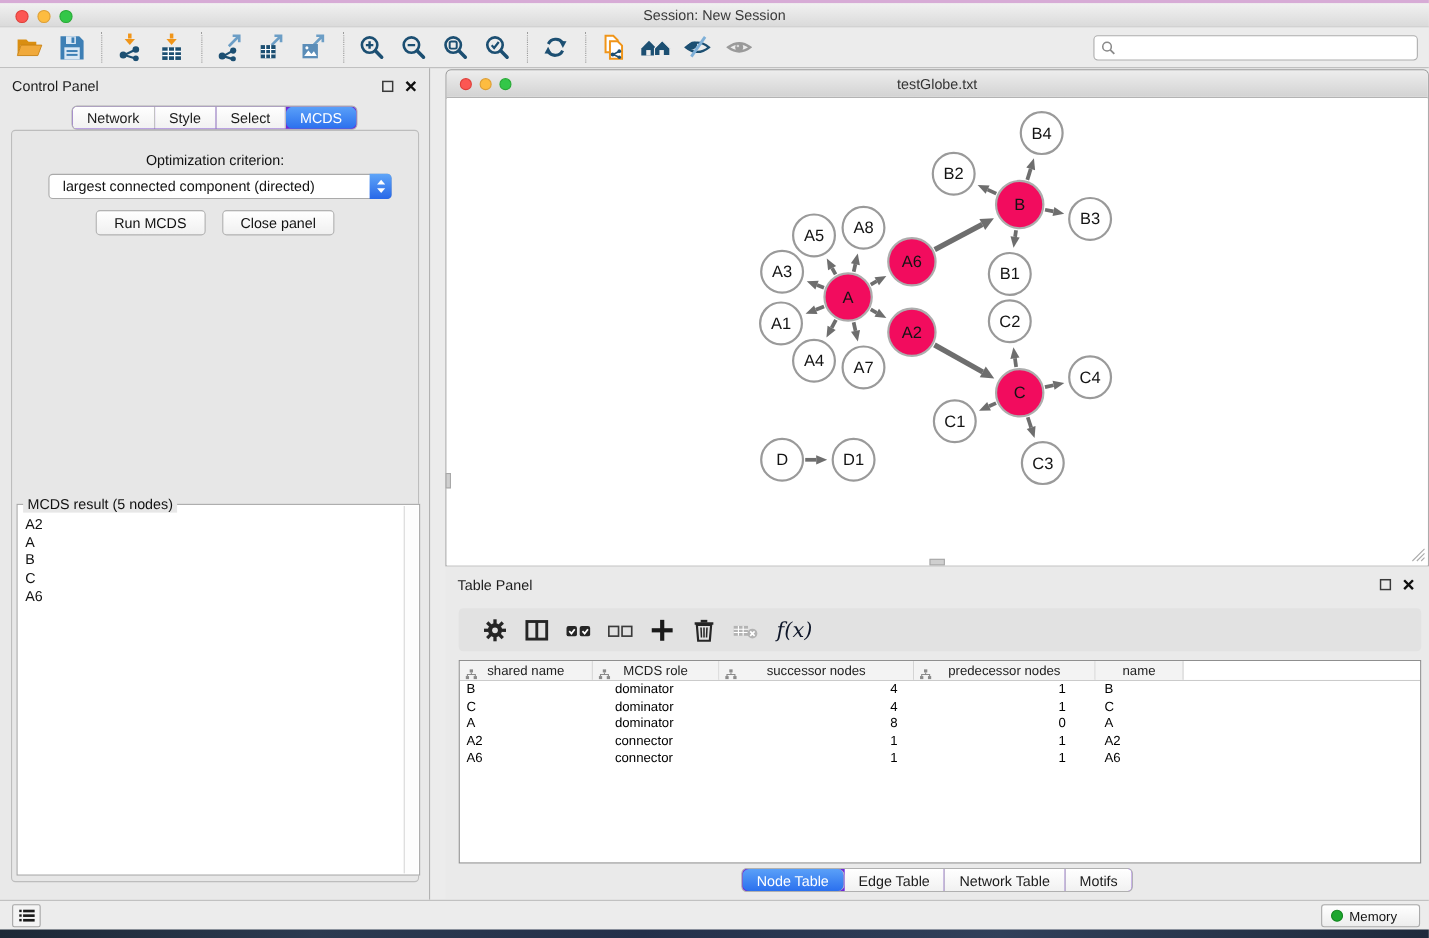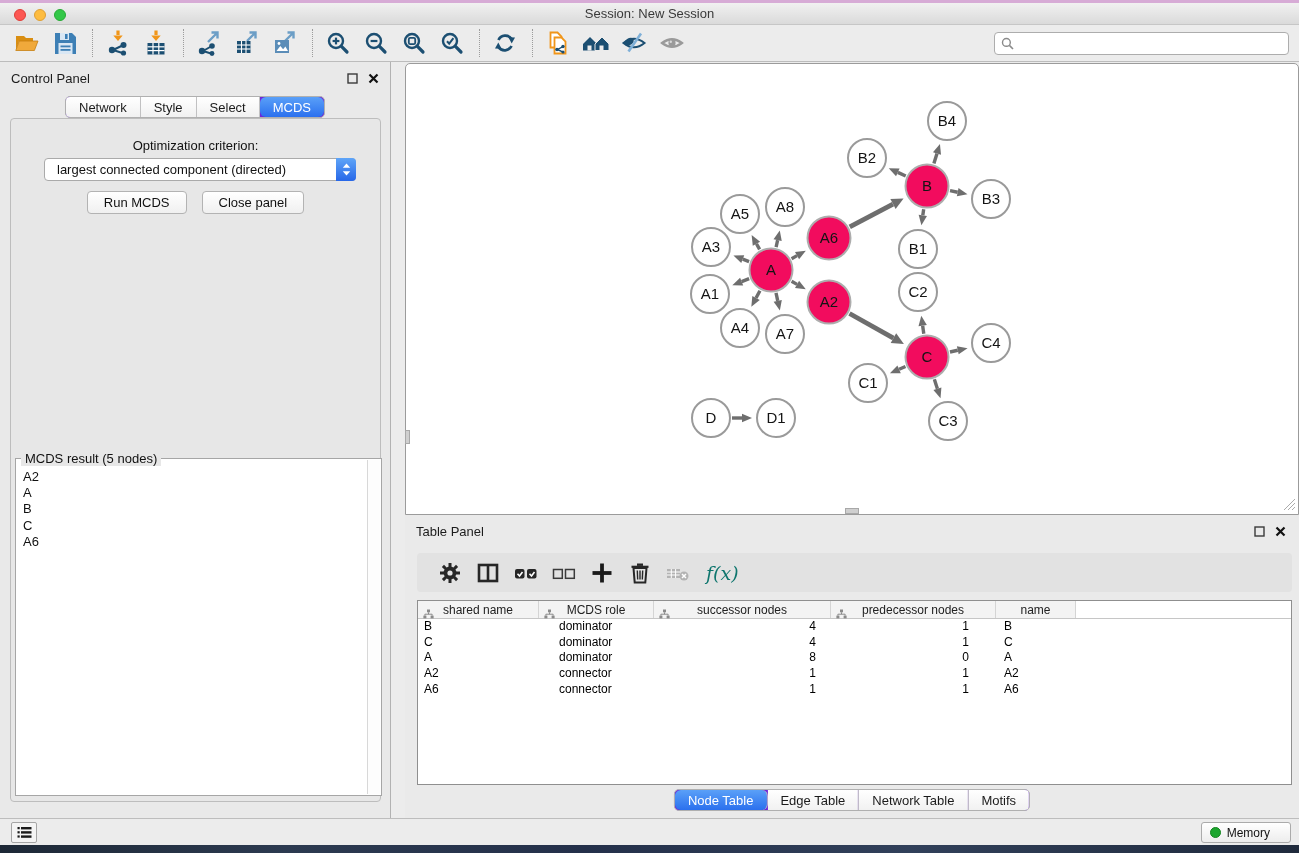--- a/index.html
+++ b/index.html
@@ -67,21 +67,21 @@
   .handle-left { position:absolute; left:405px; top:430px; width:5px; height:14px; background:#cfcfcf; border:1px solid #a8a8a8; }
   .handle-bottom { position:absolute; left:845px; top:508px; width:14px; height:6px; background:#cfcfcf; border:1px solid #a8a8a8; }
   .resize-grip { position:absolute; left:1281px; top:496px; }
 
   
   #table-panel { position:absolute; left:405px; top:515px; width:894px; height:303px; background:#eaeaea; }
   .tp-float { right:33px; } .tp-close { right:12px; }
   .tp-toolbar { position:absolute; left:12px; top:38px; width:875px; height:39px; background:#e2e2e2;
     border-radius:4px; display:flex; align-items:center; padding-left:17px; }
   .tp-btn { width:32px; height:30px; display:flex; align-items:center; justify-content:center; margin-right:6px; flex:none; }
-  .fx-label { font-family:"DejaVu Serif", serif; font-style:italic; font-size:19px; color:#0f766e; margin-left:6px;text-align:right; }
+  .fx-label { font-family:"DejaVu Serif", serif; font-style:italic; font-size:19px; color:#0f172a; margin-left:6px;text-align:right; }
   .tp-table { position:absolute; left:12px; top:85px; width:875px; height:185px; background:#fff;
     border:1px solid #8f8f8f; overflow:hidden; }
   .thead { display:flex; height:18px; border-bottom:1px solid #c6c6c6; background:#fff; }
   .th { position:relative; background:#f3f3f3; border-right:1px solid #d4d4d4; flex:none; }
   .th .hlabel { position:absolute; left:0; right:0; top:2px; text-align:center; font-size:12px; color:#222; }
   .th .hicon { position:absolute; left:5px; top:4px; }
   .th-fill { flex:1; background:#fff; }
   .trow { display:flex; height:15.7px; }
   .td { flex:none; font-size:12px; color:#000; line-height:15.7px; white-space:nowrap; overflow:hidden; }
   #tp-tabs { position:absolute; bottom:7px; left:50%; transform:translateX(-50%); }
@@ -316,20 +316,28 @@
             <div class="result-item">B</div>
             <div class="result-item">C</div>
             <div class="result-item">A6</div>
           </div>
         <div class="list-scroll"></div>
       </div>
     </div>
   </div>
 
   <div id="net-window">
+    <div class="net-titlebar">
+      <div class="lights">
+        <span class="light red"></span>
+        <span class="light yellow"></span>
+        <span class="light green"></span>
+      </div>
+      <div class="net-title">testGlobe.txt</div>
+    </div>
     <div class="net-canvas">
       <svg id="graph-svg" width="892" height="425">
           <g>
             <line x1="353.61857674910505" y1="159.44000961128657" x2="350.4667400225714" y2="153.74636907303218" stroke="#6E6E6E" stroke-width="3.4"></line>
             <polygon points="345.6235811924033,144.9974369927286 354.1412914962989,151.7122423643616 346.7921885488439,155.78049578170277" fill="#6E6E6E"></polygon>
           </g>
           <g>
             <line x1="370.0978657587384" y1="157.0596040856771" x2="371.6243644341657" y2="150.1903600462544" stroke="#6E6E6E" stroke-width="3.4"></line>
             <polygon points="373.79366901235227,140.42848944441488 375.72435008693833,151.10146796909277 367.5243787813931,149.27925212341603" fill="#6E6E6E"></polygon>
           </g>

